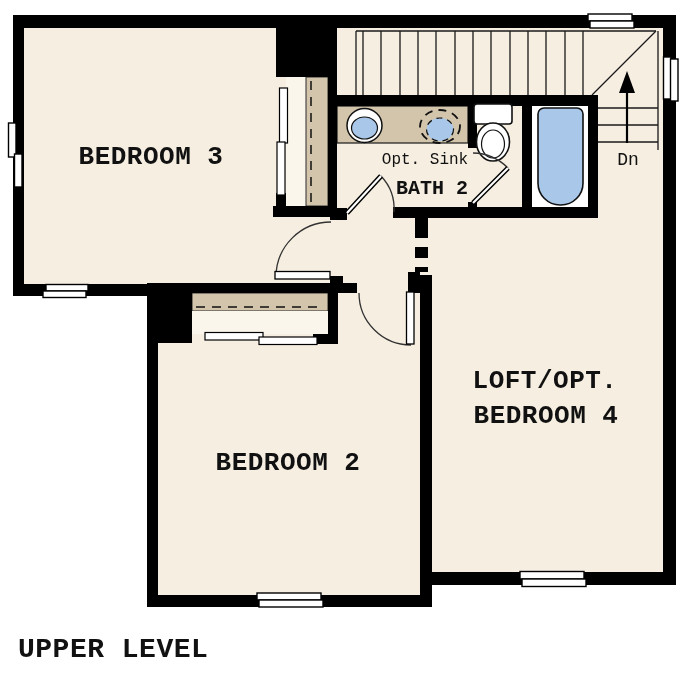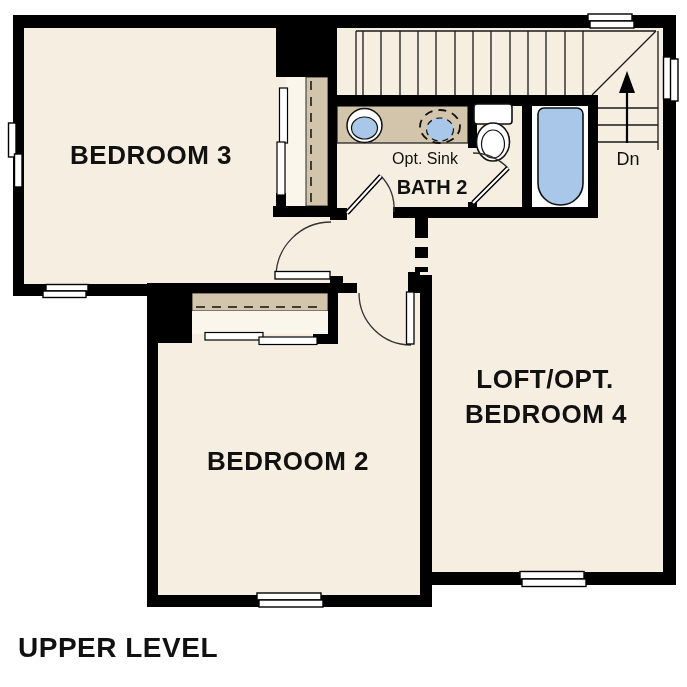--- a/index.html
+++ b/index.html
@@ -1,17 +1,17 @@
 <!DOCTYPE html>
 <html><head>
 <meta charset="utf-8">
 <style>
   html,body{margin:0;padding:0;background:#ffffff;}
   .stage{position:relative;width:627px;height:687px;background:var(--background,#fff);
-         font-family:Liberation Sans, sans-serif;}
+         font-family:Liberation Mono, monospace;}
   svg{position:absolute;left:0;top:0;}
   text{fill:#111;}
   .room-label{font-size:26px;font-weight:bold;letter-spacing:0.5px;}
   .small-label{font-size:16px;font-weight:normal;}
   .bath-label{font-size:20px;font-weight:bold;}
   .dn-label{font-size:18px;font-weight:normal;}
   .title-label{font-size:28px;font-weight:bold;letter-spacing:0.5px;}
 </style>
 </head>
 <body>

